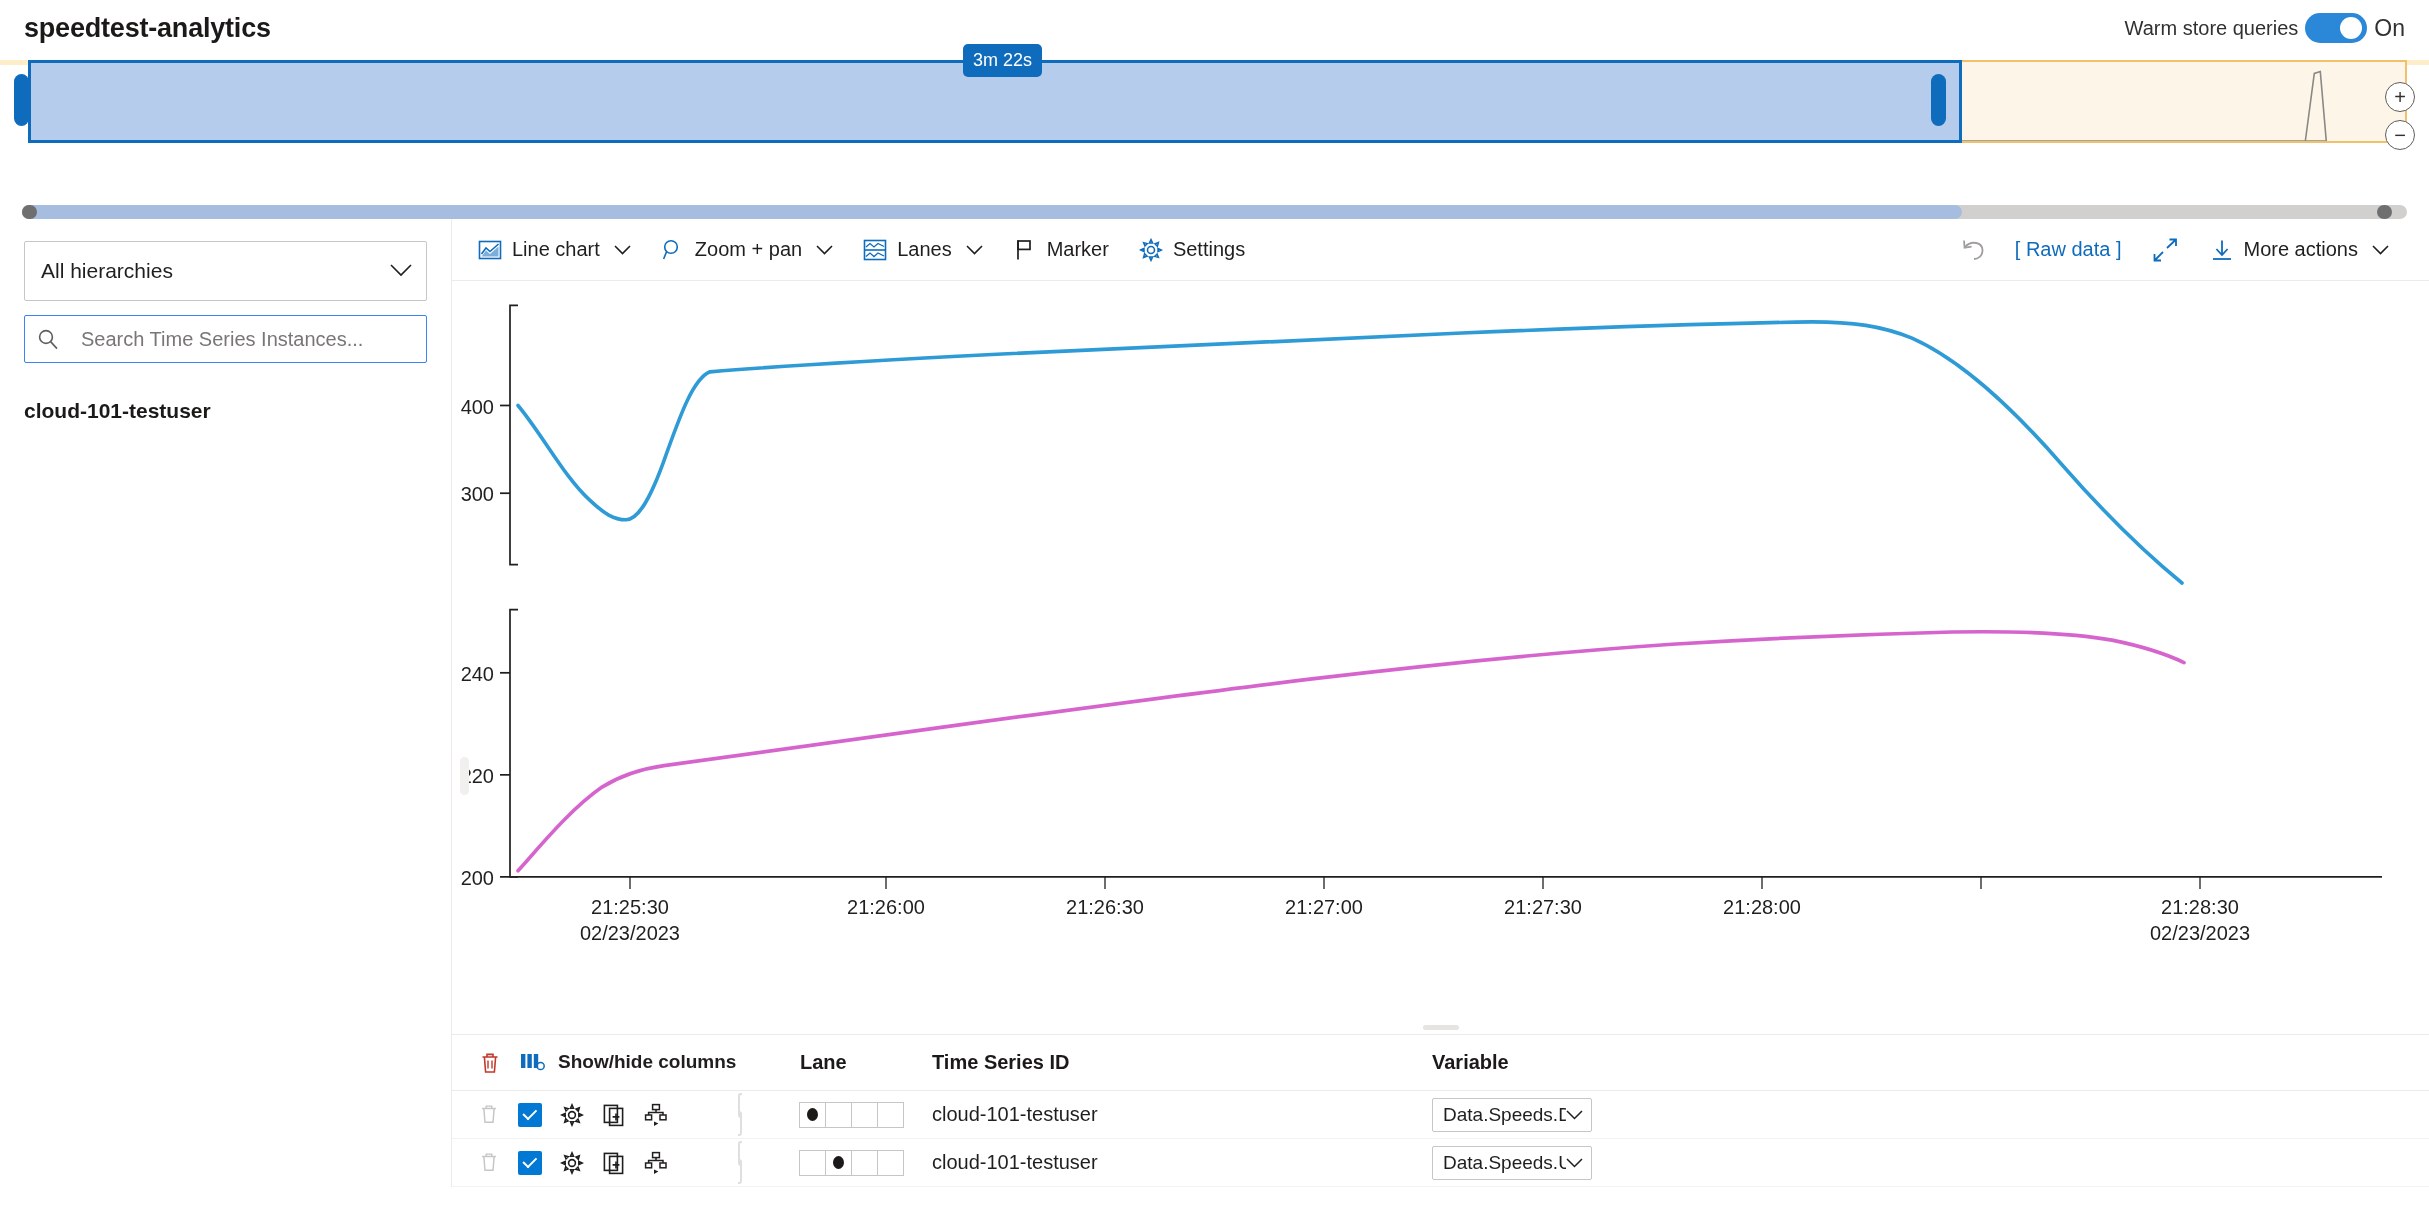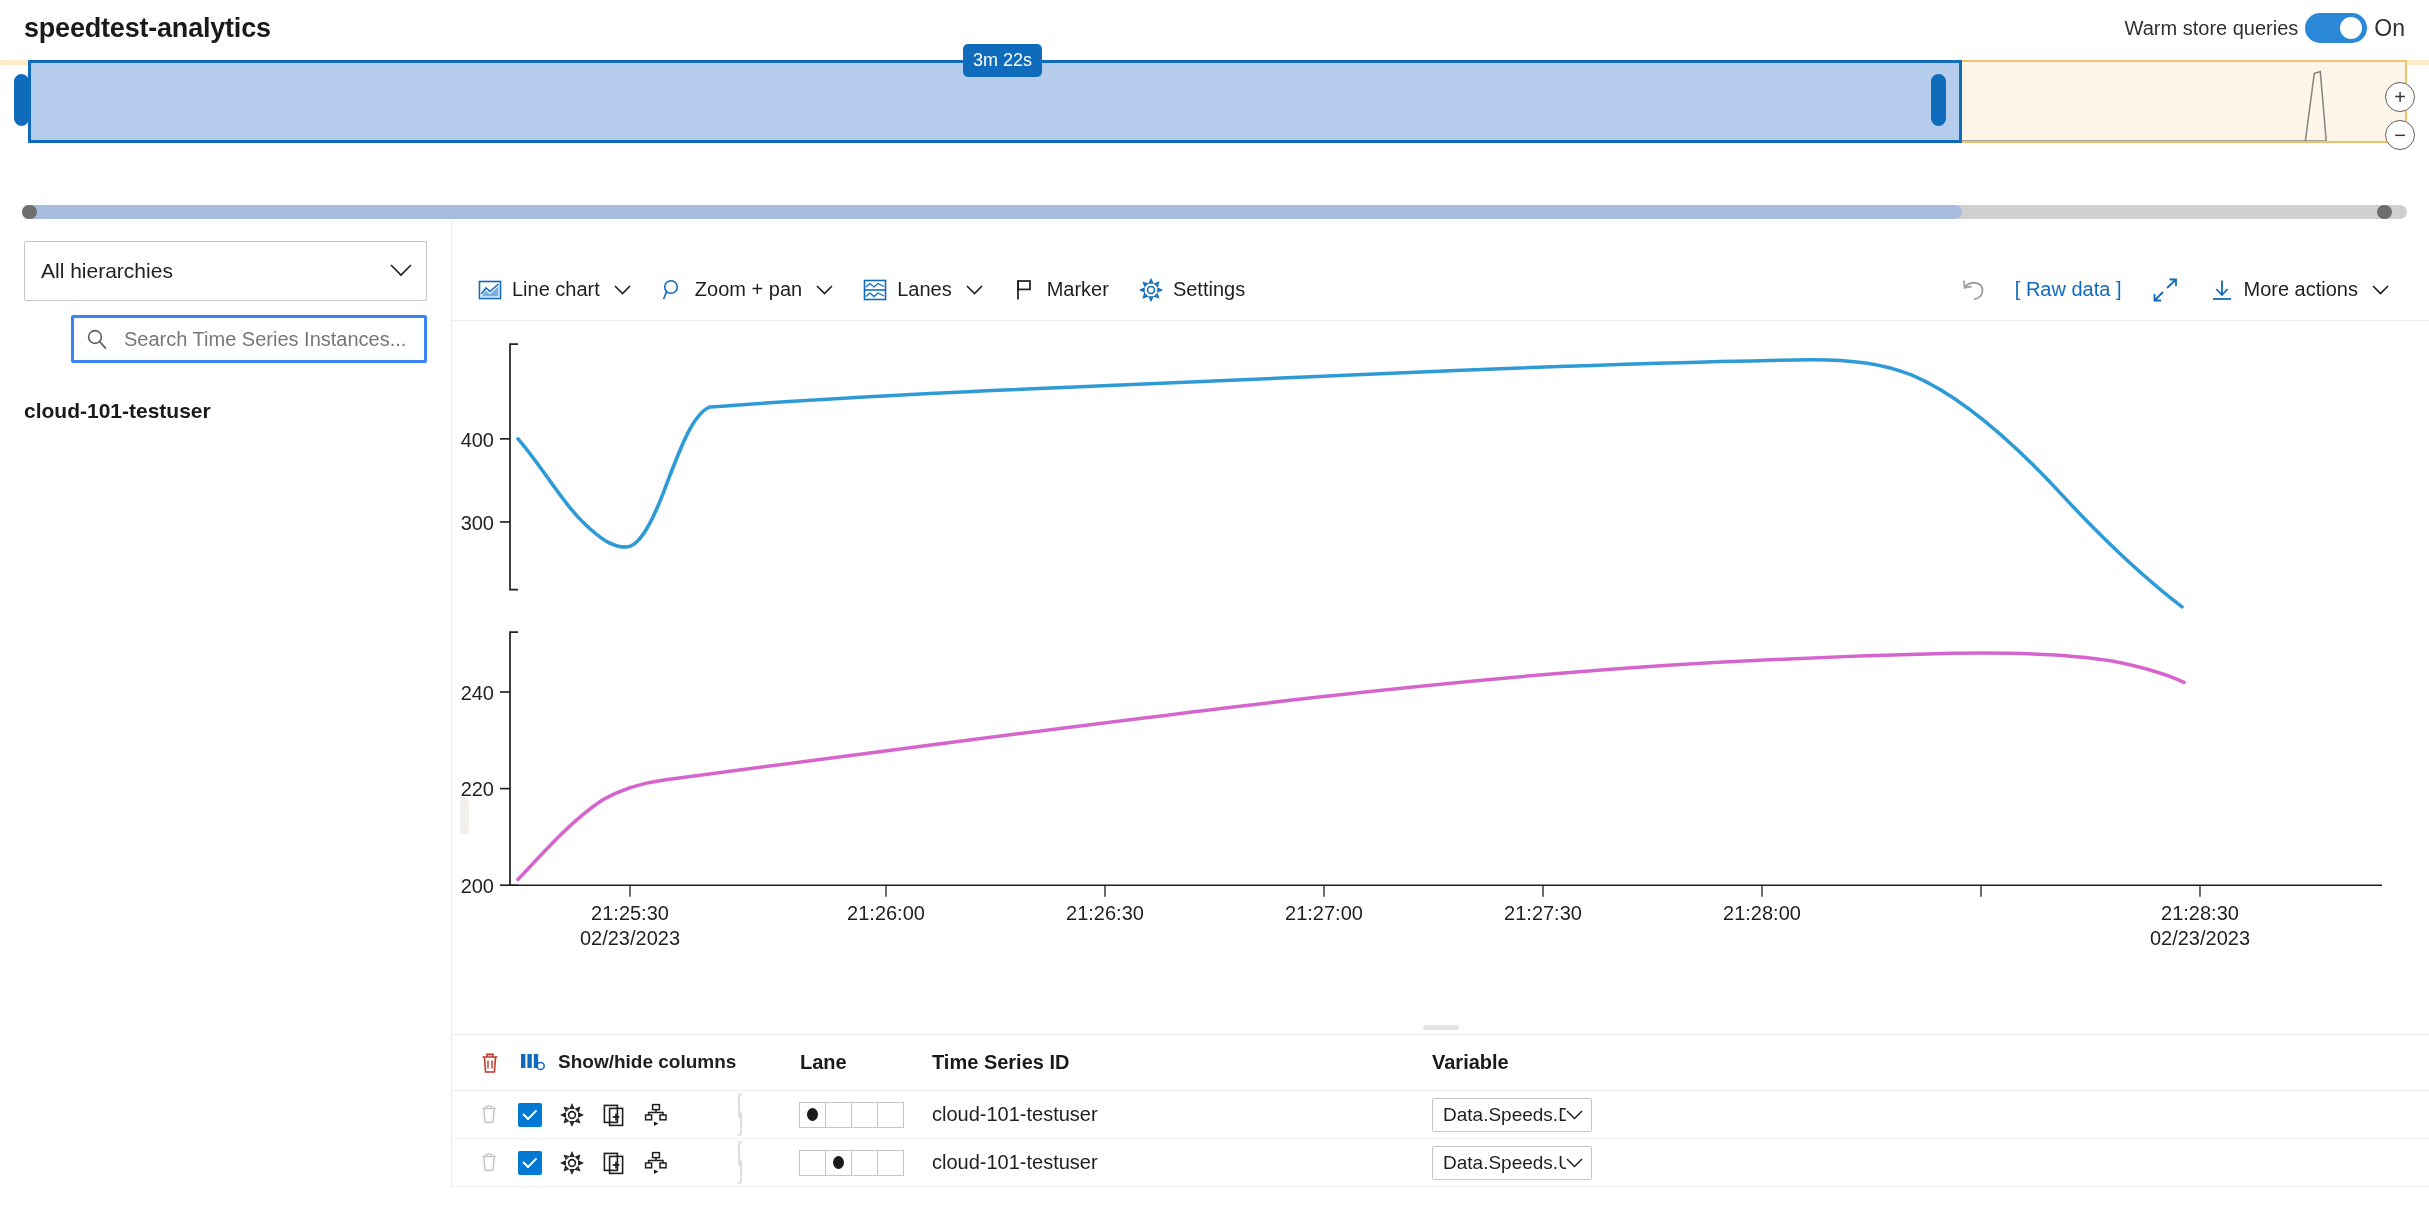--- a/index.html
+++ b/index.html
@@ -183,48 +183,47 @@
     justify-content: space-between;
     padding: 0 14px 0 16px;
     font-size: 21px;
     color: #201f1e;
     cursor: pointer;
     background: #fff;
   }
   .search-box {
     margin-top: 14px;
     height: 48px;
-    border: 3px solid #3b82f6;
+    border: 1px solid #3b82f6;
     border-radius: 2px;
     display: flex; align-items: center;
-    gap: 16px;
+    gap: 22px;
     padding: 0 12px;
     background: #fff;
-    margin-left: 47px;
   }
   .search-box input {
     border: none; outline: none;
     font-size: 20px;
     font-family: inherit;
     color: #201f1e;
     width: 100%;
     background: transparent;
   }
   .search-box input::placeholder { color: #797775; }
   .instance-item {
     margin-top: 36px;
     font-size: 21px;
     font-weight: 600;
     color: #1b1a19;
     cursor: pointer;
   }
   .chev { color: #201f1e; font-size: 17px; line-height: 1; }
 
   
-  .right-panel { flex: 1; display: flex; flex-direction: column; min-width: 0; margin-top: 40px; }
+  .right-panel { flex: 1; display: flex; flex-direction: column; min-width: 0; }
 
   .chart-toolbar {
     height: 62px;
     display: flex;
     align-items: center;
     padding: 0 28px 0 14px;
     border-bottom: 1px solid #edebe9;
     gap: 6px;
   }
   .tb-item {

